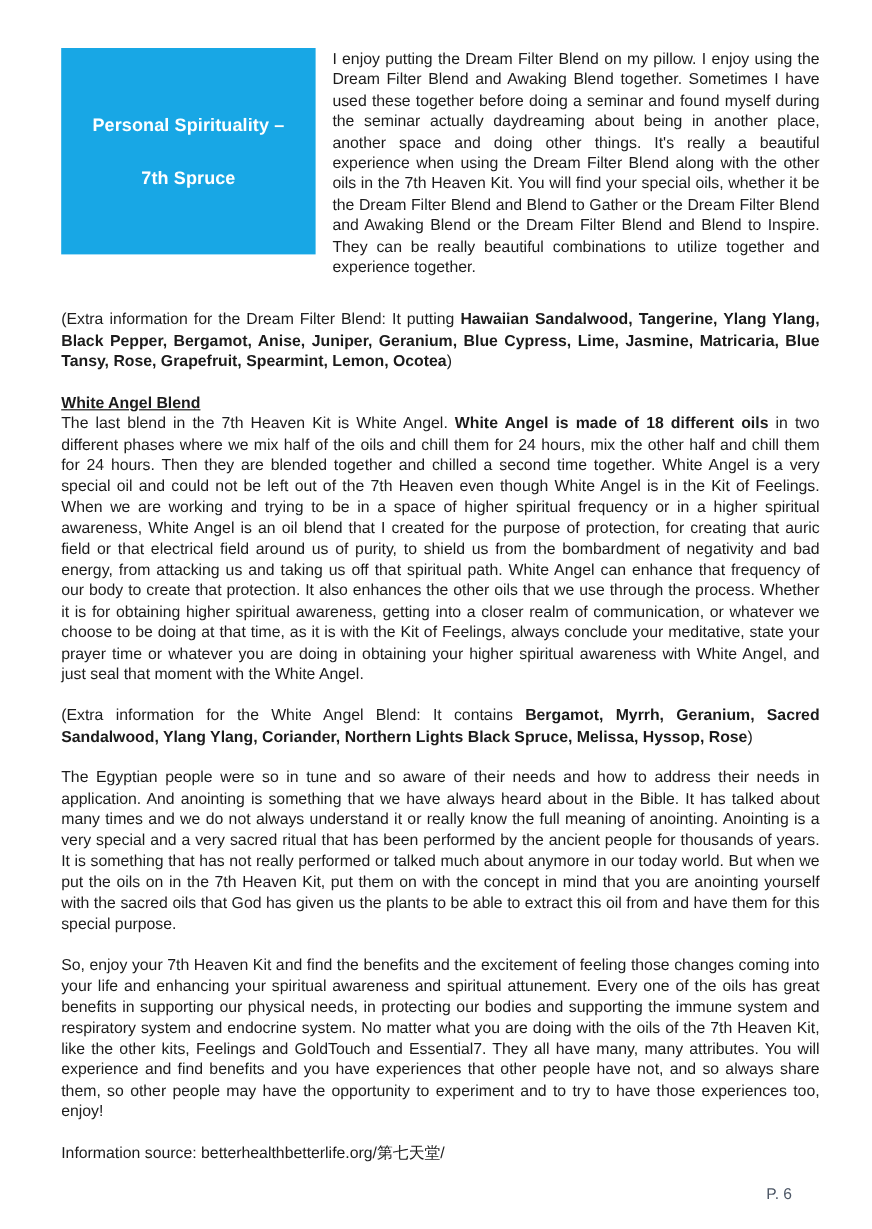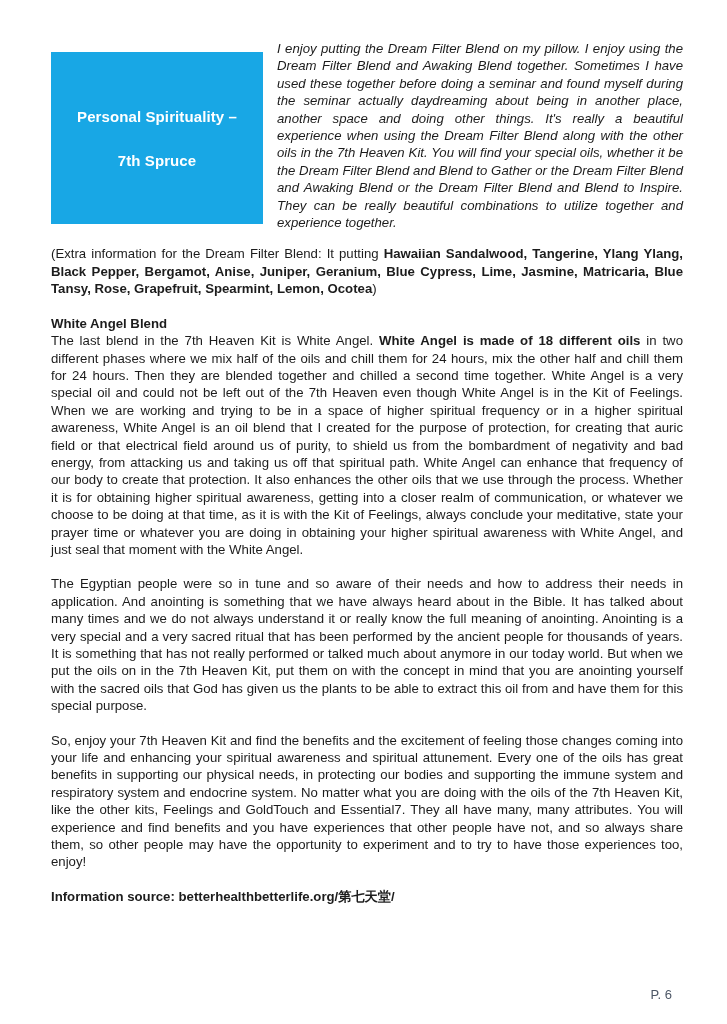--- a/index.html
+++ b/index.html
@@ -27,41 +27,41 @@
     color: #ffffff;
     display: flex;
     flex-direction: column;
     align-items: center;
     justify-content: center;
     gap: 27px;
     text-align: center;
     font-weight: bold;
     font-size: 15px;
     letter-spacing: 0.1px;
-    margin-top: 12px;
   }
   .body {
     font-size: 13.2px;
     line-height: 17.4px;
     text-align: justify;
     margin-bottom: 17px;
   }
-  .intro { flex: 1 1 auto; margin-bottom: 0; font-style: italic; }
+  .intro { flex: 1 1 auto; margin-bottom: 12px; }
   .blend-heading {
     font-size: 13.2px;
     line-height: 17.4px;
     font-weight: bold;
+    text-decoration: underline;
     margin: 0;
   }
   .no-gap-top { margin-top: 0; }
   .source { text-align: left; }
-  .source .line { display: block; font-weight: bold; }
+  .source .line { display: block; }
   .page-number {
     position: absolute;
-    right: 55px;
+    right: 67px;
     bottom: 22px;
     font-size: 13px;
     color: #4d5766;
   }
 </style>
 </head>
 <body>
 
 <div class="page">
 
@@ -72,20 +72,21 @@
     </div>
     <p class="body intro">I enjoy putting the Dream Filter Blend on my pillow. I enjoy using the Dream Filter Blend and Awaking Blend together. Sometimes I have used these together before doing a seminar and found myself during the seminar actually daydreaming about being in another place, another space and doing other things. It's really a beautiful experience when using the Dream Filter Blend along with the other oils in the 7th Heaven Kit. You will find your special oils, whether it be the Dream Filter Blend and Blend to Gather or the Dream Filter Blend and Awaking Blend or the Dream Filter Blend and Blend to Inspire. They can be really beautiful combinations to utilize together and experience together.</p>
   </div>
 
   <p class="body"><span>(Extra information for the Dream Filter Blend: It putting </span><b>Hawaiian Sandalwood, Tangerine, Ylang Ylang, Black Pepper, Bergamot, Anise, Juniper, Geranium, Blue Cypress, Lime, Jasmine, Matricaria, Blue Tansy, Rose, Grapefruit, Spearmint, Lemon, Ocotea</b><span>)</span></p>
 
   <h2 class="blend-heading">White Angel Blend</h2>
 
   <p class="body no-gap-top"><span>The last blend in the 7th Heaven Kit is White Angel. </span><b>White Angel is made of 18 different oils</b><span> in two different phases where we mix half of the oils and chill them for 24 hours, mix the other half and chill them for 24 hours. Then they are blended together and chilled a second time together. White Angel is a very special oil and could not be left out of the 7th Heaven even though White Angel is in the Kit of Feelings. When we are working and trying to be in a space of higher spiritual frequency or in a higher spiritual awareness, White Angel is an oil blend that I created for the purpose of protection, for creating that auric field or that electrical field around us of purity, to shield us from the bombardment of negativity and bad energy, from attacking us and taking us off that spiritual path. White Angel can enhance that frequency of our body to create that protection. It also enhances the other oils that we use through the process. Whether it is for obtaining higher spiritual awareness, getting into a closer realm of communication, or whatever we choose to be doing at that time, as it is with the Kit of Feelings, always conclude your meditative, state your prayer time or whatever you are doing in obtaining your higher spiritual awareness with White Angel, and just seal that moment with the White Angel.</span></p>
 
+  <p class="body"><span>(Extra information for the White Angel Blend: It contains </span><b>Bergamot, Myrrh, Geranium, Sacred Sandalwood, Ylang Ylang, Coriander, Northern Lights Black Spruce, Melissa, Hyssop, Rose</b><span>)</span></p>
 
   <p class="body">The Egyptian people were so in tune and so aware of their needs and how to address their needs in application. And anointing is something that we have always heard about in the Bible. It has talked about many times and we do not always understand it or really know the full meaning of anointing. Anointing is a very special and a very sacred ritual that has been performed by the ancient people for thousands of years. It is something that has not really performed or talked much about anymore in our today world. But when we put the oils on in the 7th Heaven Kit, put them on with the concept in mind that you are anointing yourself with the sacred oils that God has given us the plants to be able to extract this oil from and have them for this special purpose.</p>
 
   <p class="body">So, enjoy your 7th Heaven Kit and find the benefits and the excitement of feeling those changes coming into your life and enhancing your spiritual awareness and spiritual attunement. Every one of the oils has great benefits in supporting our physical needs, in protecting our bodies and supporting the immune system and respiratory system and endocrine system. No matter what you are doing with the oils of the 7th Heaven Kit, like the other kits, Feelings and GoldTouch and Essential7. They all have many, many attributes. You will experience and find benefits and you have experiences that other people have not, and so always share them, so other people may have the opportunity to experiment and to try to have those experiences too, enjoy!</p>
 
   <p class="body source">
     <span class="line">Information source: betterhealthbetterlife.org/第七天堂/</span>
   </p>
 
   <div class="page-number">P. 6</div>

